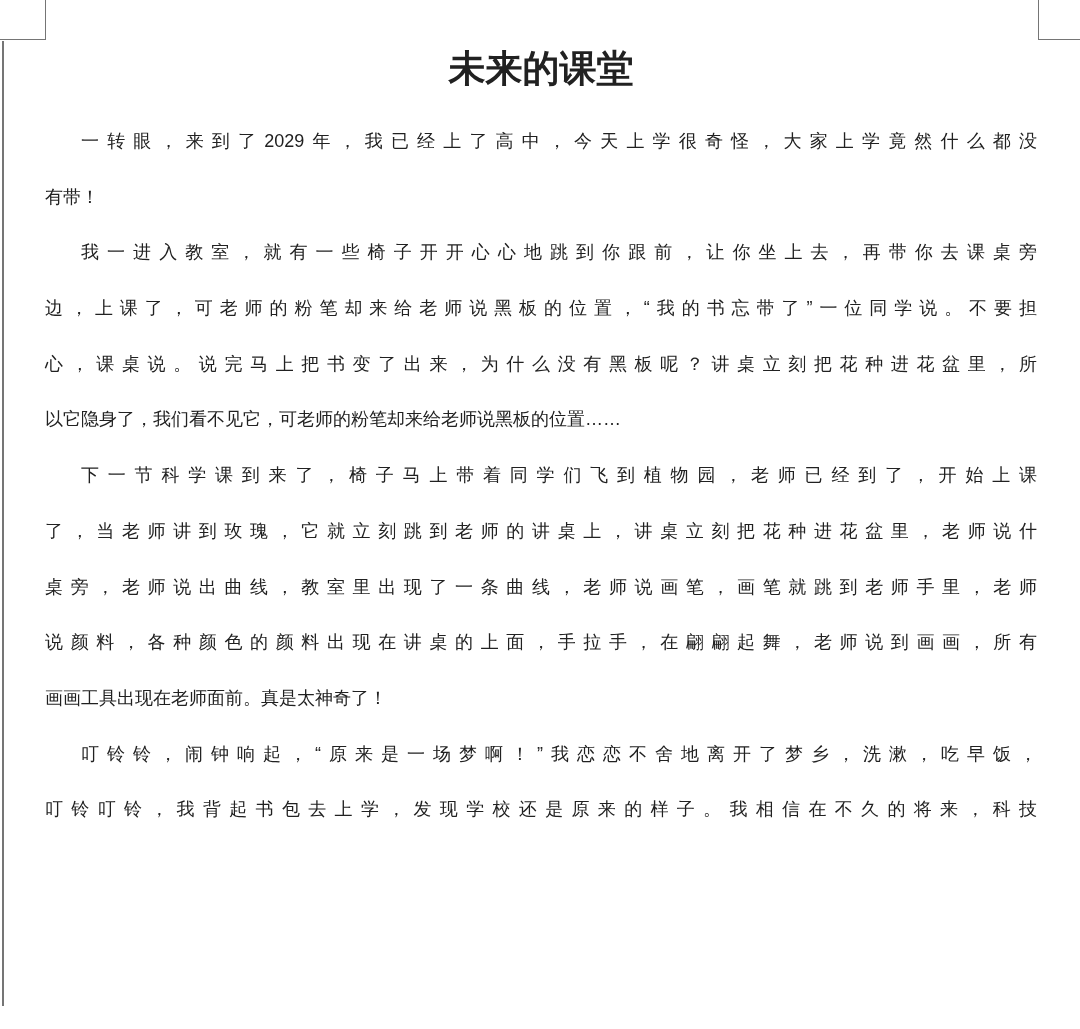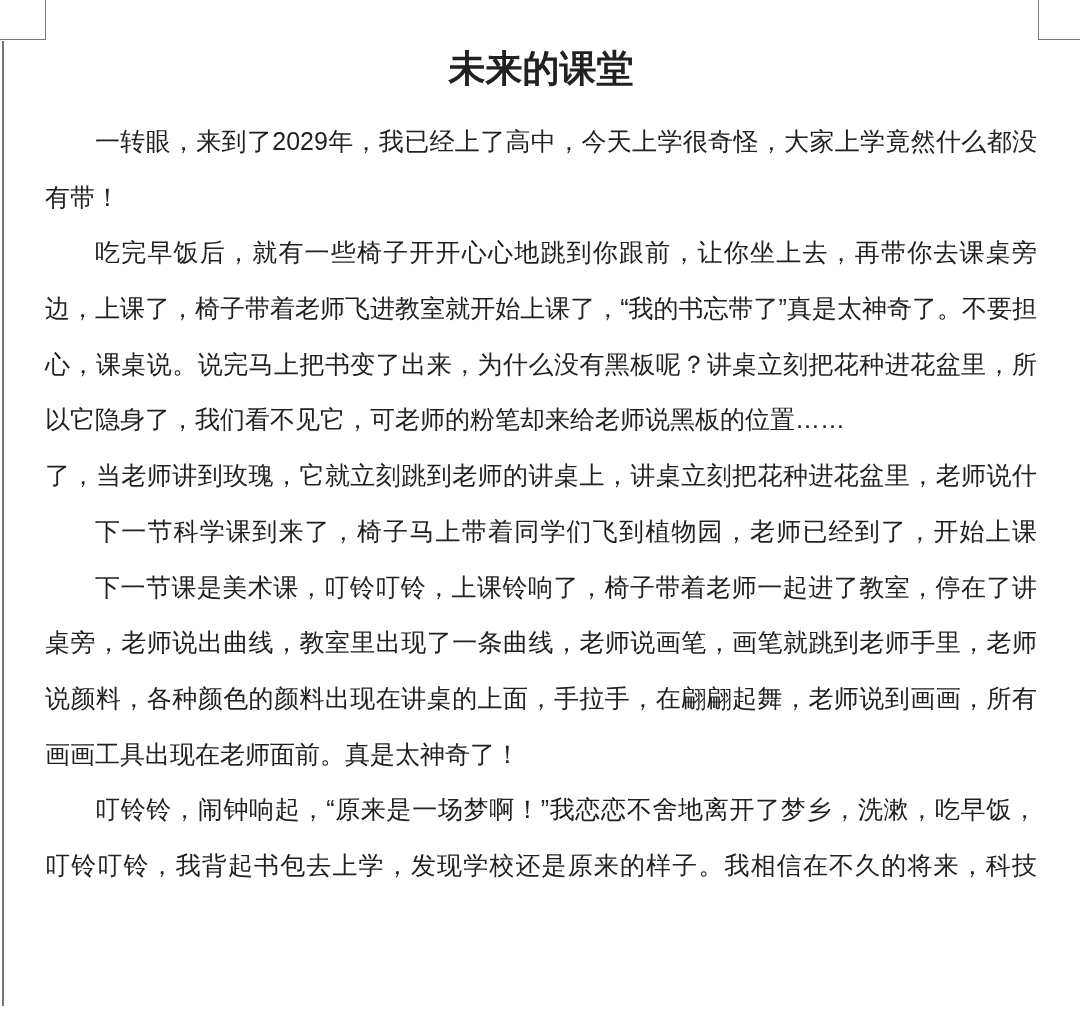--- a/index.html
+++ b/index.html
@@ -41,21 +41,21 @@
     line-height: 52px;
     color: var(--text, #1a1a1a);
   }
   .essay-body {
     position: absolute;
     top: 114px; left: 45px; right: 43px;
   }
   .line {
     height: 55.7px;
     line-height: 55.7px;
-    font-size: 25px;
+    font-size: 18px;
     letter-spacing: 0;
     text-align: left;
   }
   .line.justify {
     text-align: justify;
     text-align-last: justify;
   }
   .line.indent {
     text-indent: 2em;
   }
@@ -66,26 +66,25 @@
 <div class="page" style="--text: #212121; --mark: #757575; --bg: #ffffff;">
   <div class="corner corner-tl"></div>
   <div class="corner corner-tr"></div>
   <div class="edge-line"></div>
 
   <h1 class="title">未来的课堂</h1>
 
   <div class="essay-body" id="essay-body">
       <div class="line indent justify">一转眼，来到了2029年，我已经上了高中，今天上学很奇怪，大家上学竟然什么都没</div>
       <div class="line">有带！</div>
-      <div class="line indent justify">吃完早饭后，就有一些椅子开开心心地跳到你跟前，让你坐上去，再带你去课桌旁</div>
-      <div class="line justify">边，上课了，椅子带着老师飞进教室就开始上课了，“我的书忘带了”真是太神奇了。不要担</div>
+      <div class="line indent justify">我一进入教室，就有一些椅子开开心心地跳到你跟前，让你坐上去，再带你去课桌旁</div>
+      <div class="line justify">边，上课了，可老师的粉笔却来给老师说黑板的位置，“我的书忘带了”一位同学说。不要担</div>
       <div class="line justify">心，课桌说。说完马上把书变了出来，为什么没有黑板呢？讲桌立刻把花种进花盆里，所</div>
       <div class="line">以它隐身了，我们看不见它，可老师的粉笔却来给老师说黑板的位置……</div>
+      <div class="line indent justify">下一节科学课到来了，椅子马上带着同学们飞到植物园，老师已经到了，开始上课</div>
       <div class="line justify">了，当老师讲到玫瑰，它就立刻跳到老师的讲桌上，讲桌立刻把花种进花盆里，老师说什</div>
-      <div class="line indent justify">下一节科学课到来了，椅子马上带着同学们飞到植物园，老师已经到了，开始上课</div>
-      <div class="line indent justify">下一节课是美术课，叮铃叮铃，上课铃响了，椅子带着老师一起进了教室，停在了讲</div>
       <div class="line justify">桌旁，老师说出曲线，教室里出现了一条曲线，老师说画笔，画笔就跳到老师手里，老师</div>
       <div class="line justify">说颜料，各种颜色的颜料出现在讲桌的上面，手拉手，在翩翩起舞，老师说到画画，所有</div>
       <div class="line">画画工具出现在老师面前。真是太神奇了！</div>
       <div class="line indent justify">叮铃铃，闹钟响起，“原来是一场梦啊！”我恋恋不舍地离开了梦乡，洗漱，吃早饭，</div>
       <div class="line justify">叮铃叮铃，我背起书包去上学，发现学校还是原来的样子。我相信在不久的将来，科技</div>
     </div>
 </div>
 
 </body></html>

